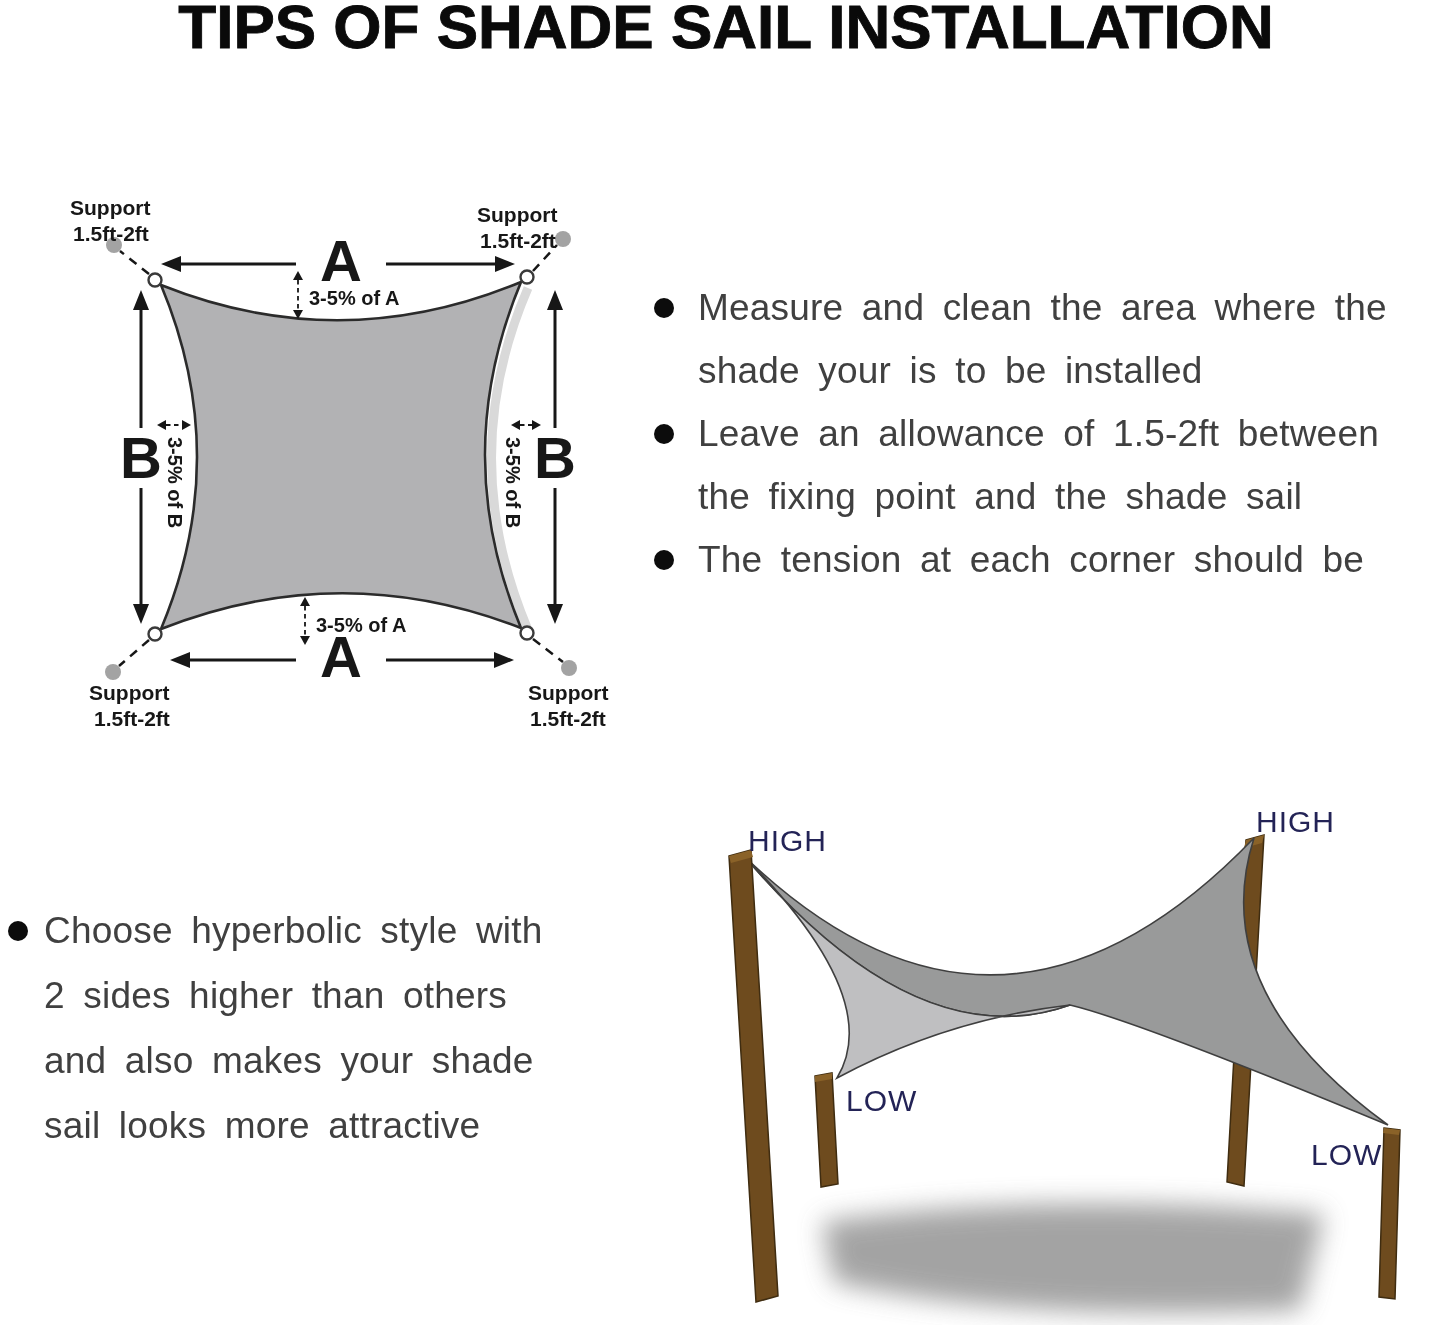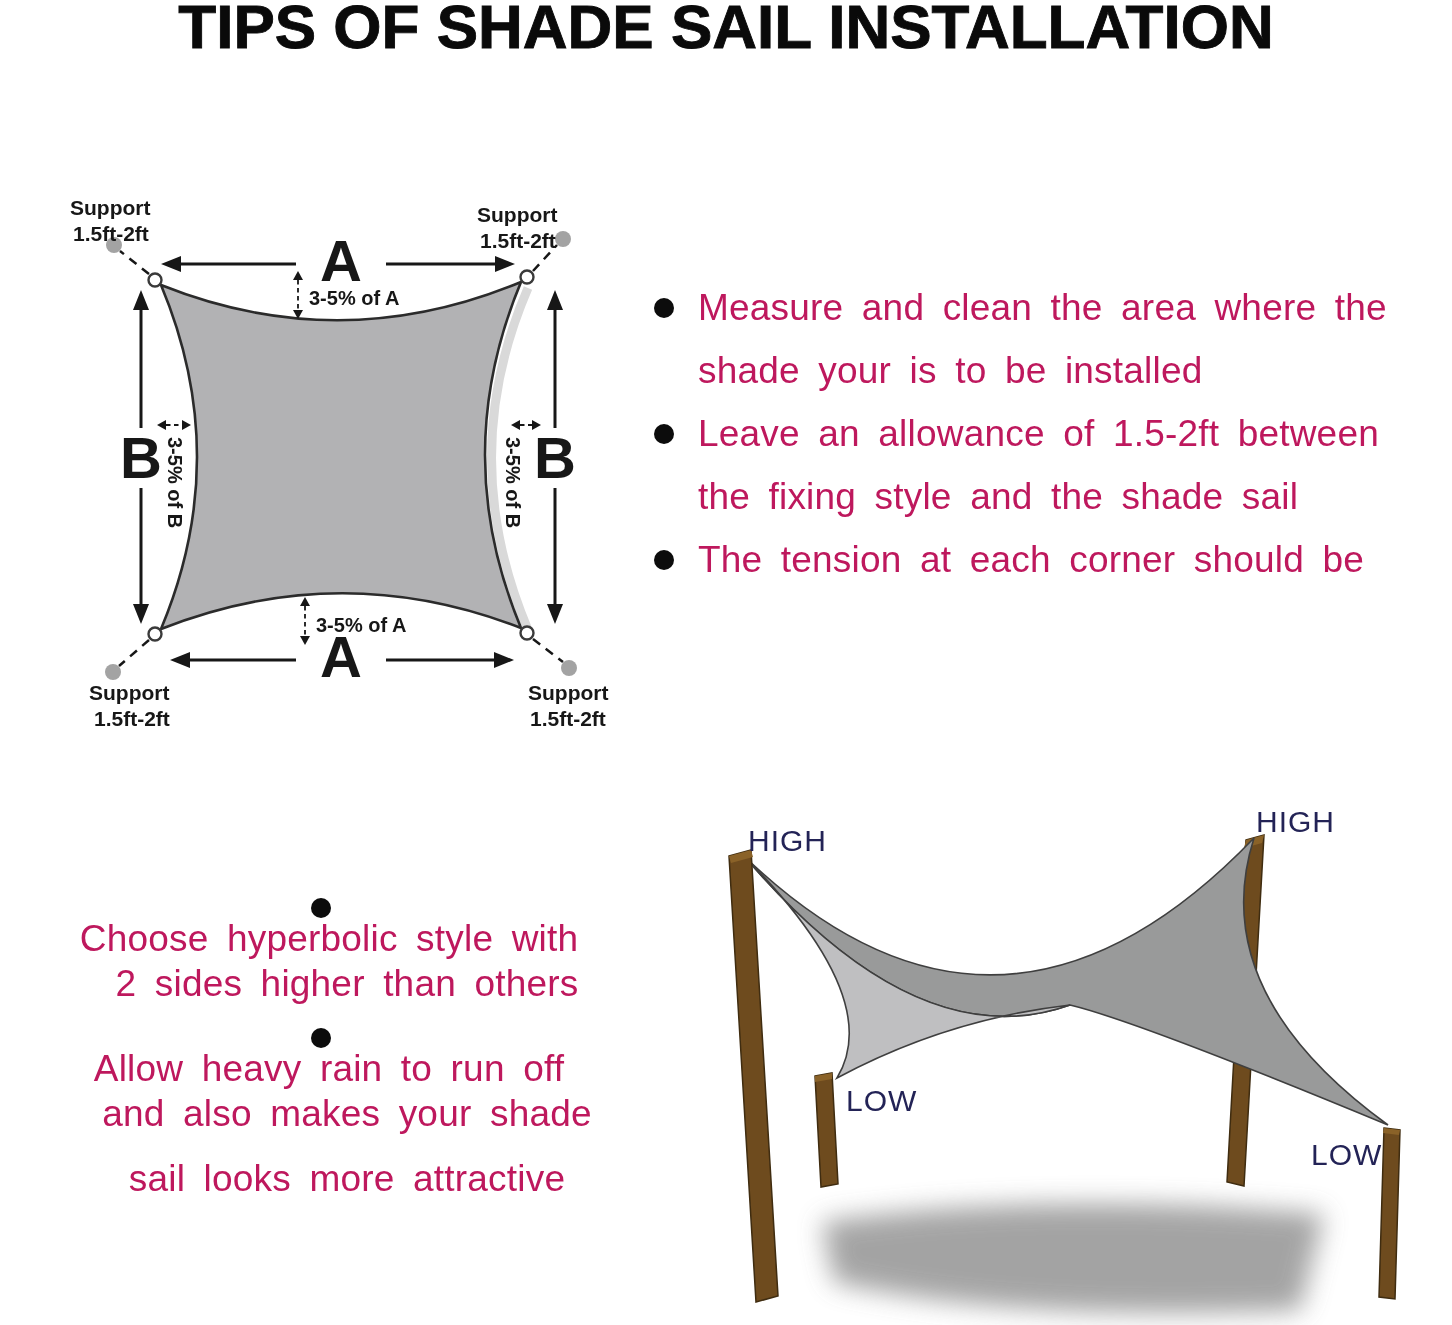--- a/index.html
+++ b/index.html
@@ -12,25 +12,25 @@
     text-align:center; font-size:62px; line-height:1.05; font-weight:bold;
     color:#0a0a0a; -webkit-text-stroke:0.9px #0a0a0a; letter-spacing:0px;
   }
   .diagram { position:absolute; left:40px; top:170px; }
   .illo    { position:absolute; left:672px; top:780px; }
   .tips { position:absolute; }
   .tips-top    { left:654px; top:276px; width:798px; }
   .tips-bottom { left:8px;   top:898px; width:642px; }
   .tline {
     display:flex; align-items:center;
-    font-size:37px; color:#be185d; word-spacing:8px; letter-spacing:0.2px;
+    font-size:37px; color:#404040; word-spacing:8px; letter-spacing:0.2px;
     white-space:nowrap;
   }
   .tips-top .tline    { height:63px; }
-  .tips-bottom .tline { height:65px;flex-direction:column; }
+  .tips-bottom .tline { height:65px; }
   .tline .dot {
     width:20px; height:20px; border-radius:50%; background:#0c0c0c;
     margin-right:24px; flex:none;
   }
   .tips-bottom .dot { margin-right:16px; }
   .tips-top .tline.cont    { padding-left:44px; }
   .tips-bottom .tline.cont { padding-left:36px;align-items:center; }
 
   
   .dimline { stroke:#171717; stroke-width:3; }
@@ -135,39 +135,35 @@
     <span>Measure and clean the area where the</span>
   </div>
   <div class="tline cont">
     <span>shade your is to be installed</span>
   </div>
   <div class="tline first">
     <span class="dot"></span>
     <span>Leave an allowance of 1.5-2ft between</span>
   </div>
   <div class="tline cont">
-    <span>the fixing style and the shade sail</span>
+    <span>the fixing point and the shade sail</span>
   </div>
   <div class="tline first">
     <span class="dot"></span>
     <span>The tension at each corner should be</span>
   </div>
 </div>
 
 <div class="tips tips-bottom">
   <div class="tline first">
     <span class="dot"></span>
     <span>Choose hyperbolic style with</span>
   </div>
   <div class="tline cont">
     <span>2 sides higher than others</span>
-  </div>
-  <div class="tline first">
-    <span class="dot"></span>
-    <span>Allow heavy rain to run off</span>
   </div>
   <div class="tline cont">
     <span>and also makes your shade</span>
   </div>
   <div class="tline cont">
     <span>sail looks more attractive</span>
   </div>
 </div>
 
 <svg class="illo" width="780" height="545" viewBox="0 0 780 545">

